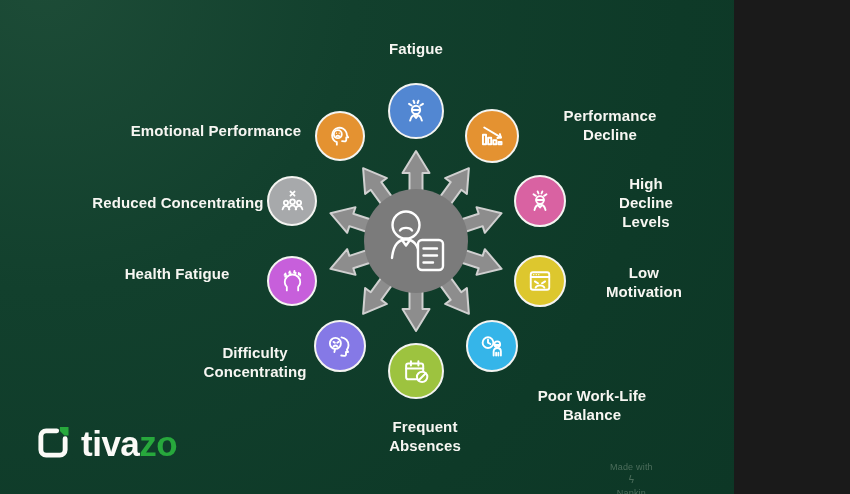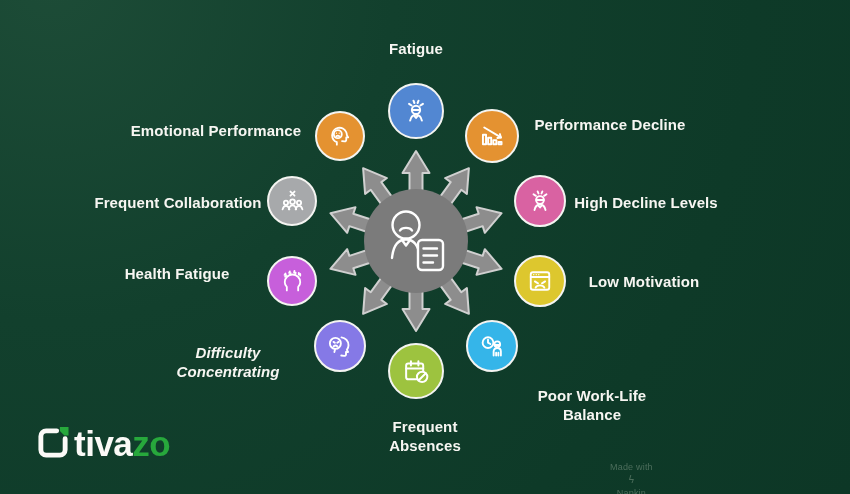--- a/index.html
+++ b/index.html
@@ -1,32 +1,32 @@
 <!DOCTYPE html>
 <html><head>
 <meta charset="utf-8">
 <style>
   html,body{margin:0;padding:0;background:#1a1a1a;}
   .stage{
-    position:relative;width:850px;height:494px;overflow:hidden;
+    position:relative;width:734px;height:494px;overflow:hidden;
     font-family:"Liberation Sans",sans-serif;
     background:radial-gradient(circle at 6% -4%, #1d4c37 0%, #12402d 36%, #0e3a28 74%, #0d3726 100%);
   }
   #hub-svg{position:absolute;left:296px;top:121px;}
   .node{
     position:absolute;border-radius:50%;box-sizing:border-box;
     border:2.5px solid #f4f4f1;display:flex;align-items:center;justify-content:center;
   }
   .node svg{display:block;}
   .node-label{
     position:absolute;transform:translate(-50%,-50%);
     color:#f7f6f2;font-weight:700;font-size:15px;line-height:1.27;
     text-align:center;white-space:pre-line;letter-spacing:.1px;
   }
-  .logo{position:absolute;left:34px;top:424px;display:flex;align-items:center;gap:2px;}
+  .logo{position:absolute;left:34px;top:424px;display:flex;align-items:center;gap:9px;}
   .logo-text{font-size:35px;font-weight:700;letter-spacing:-.5px;color:#fbfaf7;line-height:1;}
   .logo-text .green{color:#27a83c;}
   .watermark{
     position:absolute;left:610px;top:462px;display:flex;align-items:center;gap:3px;
     font-size:9px;color:#5b7a68;opacity:.8;letter-spacing:.2px;flex-direction:column;
   }
   .watermark .bolt{font-size:10px;line-height:1;}
 </style>
 </head>
 <body>
@@ -124,21 +124,21 @@
 Absences</div>
       <div class="node" style="left: 313.588px; top: 320.172px; height: 52px; width: 52px; background: rgb(133, 121, 230);">
         <svg width="30" height="30" viewBox="0 0 24 24" fill="none" stroke="#fff" stroke-width="1.5" stroke-linecap="round" stroke-linejoin="round">
           <path d="M13.2 5.1 a6.3 6.3 0 0 1 5.6 6.3 c0 1.5-.5 2.7-1.3 3.7 l1 1.7 h-1.7 v1.9 c0 .8-.7 1.3-1.5 1.2 l-2.3-.3"></path>
           <circle cx="8.3" cy="9.9" r="4.4"></circle>
           <path d="M6.8 8.7 l1.1.7 M10.9 8.7 l-1.1.7"></path>
           <path d="M6.9 12.2 q1.45-1.1 2.9 0"></path>
           <path d="M8 14.9 l-.5 1.9"></path>
         </svg>
       </div>
-      <div class="node-label" style="left: 228px; top: 362px; color: rgb(247, 246, 242); font-style: italic;">Difficulty
+      <div class="node-label" style="left: 255px; top: 362px; color: rgb(247, 246, 242);">Difficulty
 Concentrating</div>
       <div class="node" style="left: 267.363px; top: 256.172px; height: 50px; width: 50px; background: rgb(199, 95, 219);">
         <svg width="29" height="29" viewBox="0 0 24 24" fill="none" stroke="#fff" stroke-width="1.5" stroke-linecap="round" stroke-linejoin="round">
           <path d="M7.3 19.4 v-2.9 c-1.1-1-1.7-2.3-1.7-3.9 a6.4 6.4 0 0 1 12.8 0 c0 1.6-.6 2.9-1.7 3.9 v2.9"></path>
           <path d="M6.2 5.4 l-.8 1.2 1.3.2 -.8 1.2"></path>
           <path d="M9.8 3.6 l-.6 1.3 1.3.1 -.6 1.3"></path>
           <path d="M13.6 3.3 l-.3 1.4 1.3-.1 -.3 1.4"></path>
           <path d="M17.2 4.8 l0 1.4 1.2-.4 0 1.4"></path>
         </svg>
       </div>
@@ -147,21 +147,21 @@
         <svg width="29" height="29" viewBox="0 0 24 24" fill="none" stroke="#fff" stroke-width="1.5" stroke-linecap="round" stroke-linejoin="round">
           <path d="M10.3 4.6 l3.4 3.4 M13.7 4.6 l-3.4 3.4"></path>
           <circle cx="6.6" cy="13.8" r="1.75"></circle>
           <circle cx="12" cy="13" r="2"></circle>
           <circle cx="17.4" cy="13.8" r="1.75"></circle>
           <path d="M3.8 19.3 c.4-1.9 1.4-2.9 2.8-2.9 s2.4 1 2.8 2.9"></path>
           <path d="M9 19.3 c.4-2.2 1.5-3.3 3-3.3 s2.6 1.1 3 3.3"></path>
           <path d="M14.6 19.3 c.4-1.9 1.4-2.9 2.8-2.9 s2.4 1 2.8 2.9"></path>
         </svg>
       </div>
-      <div class="node-label" style="left: 178px; top: 203px; color: rgb(247, 246, 242);">Frequent Collaboration</div>
+      <div class="node-label" style="left: 178px; top: 203px; color: rgb(247, 246, 242);">Reduced Concentrating</div>
       <div class="node" style="left: 314.588px; top: 110.828px; height: 50px; width: 50px; background: rgb(228, 146, 49);">
         <svg width="29" height="29" viewBox="0 0 24 24" fill="none" stroke="#fff" stroke-width="1.5" stroke-linecap="round" stroke-linejoin="round">
           <path d="M9.8 19.6 v-2.1 c-2.4-1-3.9-3.2-3.9-5.8 a6.1 6.1 0 0 1 11.7-2.4 c.3.8.5 1.6.5 2.4 l1.1 1.9 h-1.6 v2 c0 .8-.6 1.3-1.4 1.2 l-2.1-.2"></path>
           <circle cx="10.6" cy="10.9" r="3.3"></circle>
           <circle cx="9.5" cy="10.1" r=".5" fill="#fff" stroke="none"></circle>
           <circle cx="11.8" cy="10.1" r=".5" fill="#fff" stroke="none"></circle>
           <path d="M9.4 12.6 q1.2-1 2.4 0"></path>
         </svg>
       </div>
       <div class="node-label" style="left: 216px; top: 131px; color: rgb(247, 246, 242);">Emotional Performance</div>

